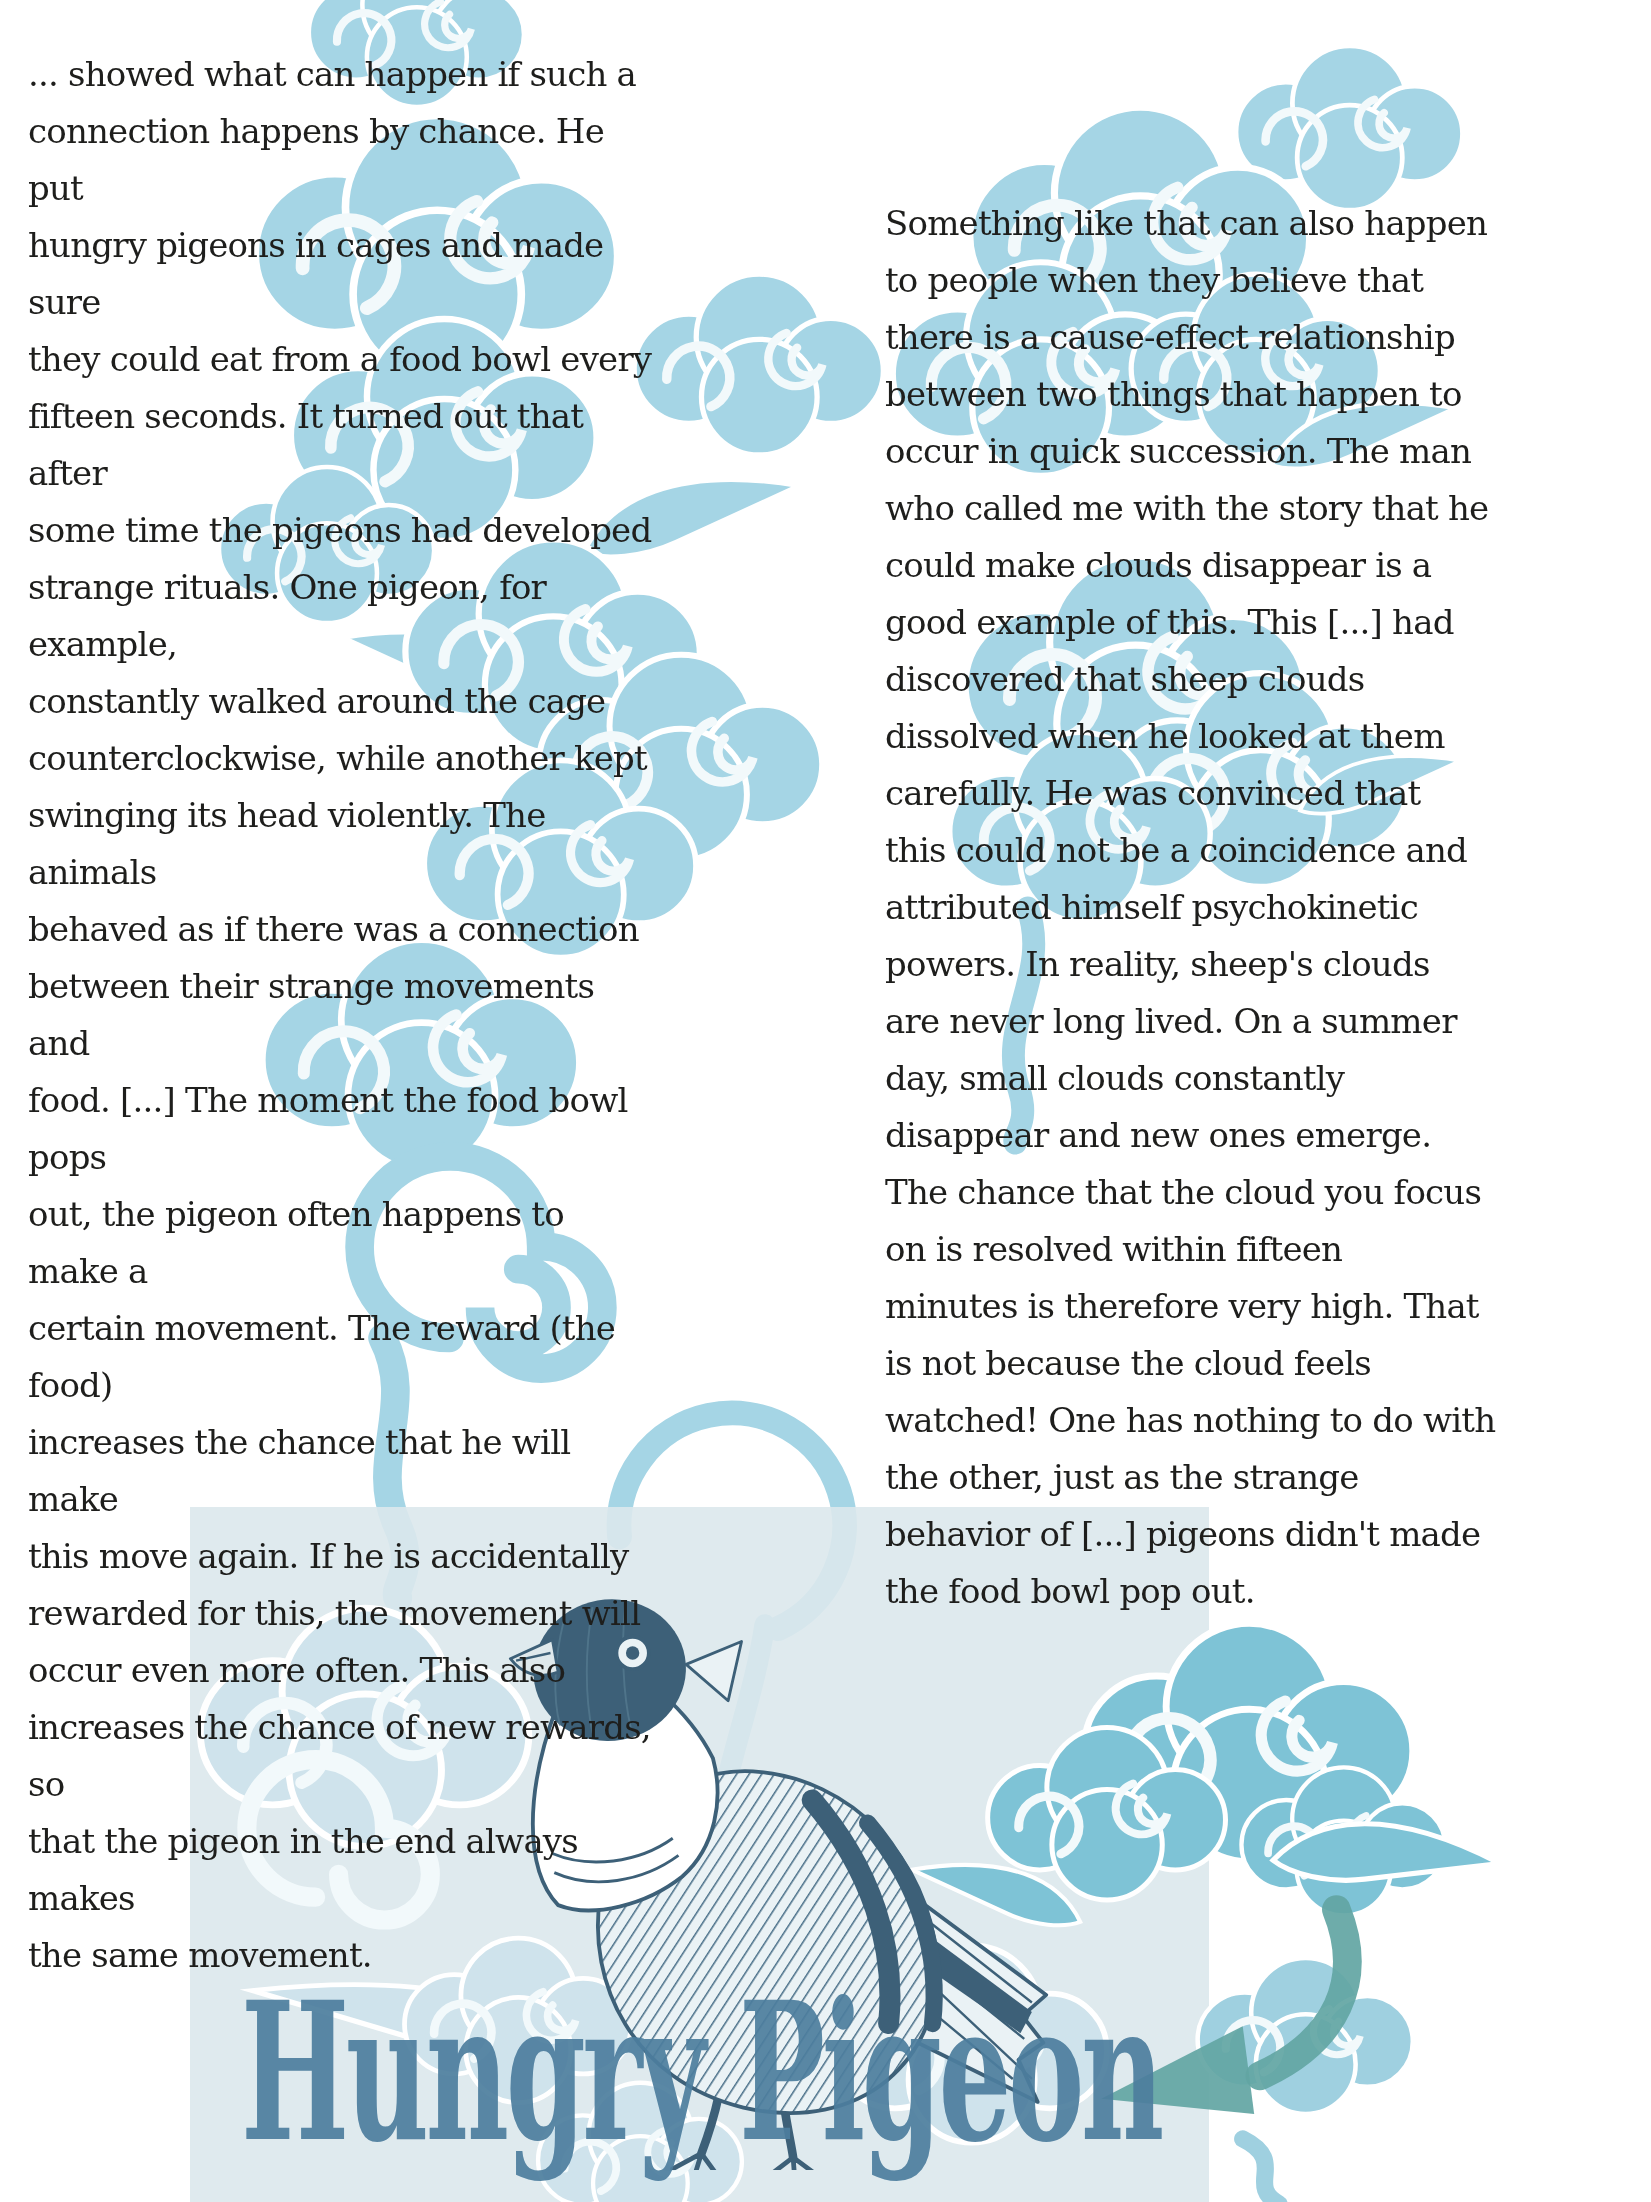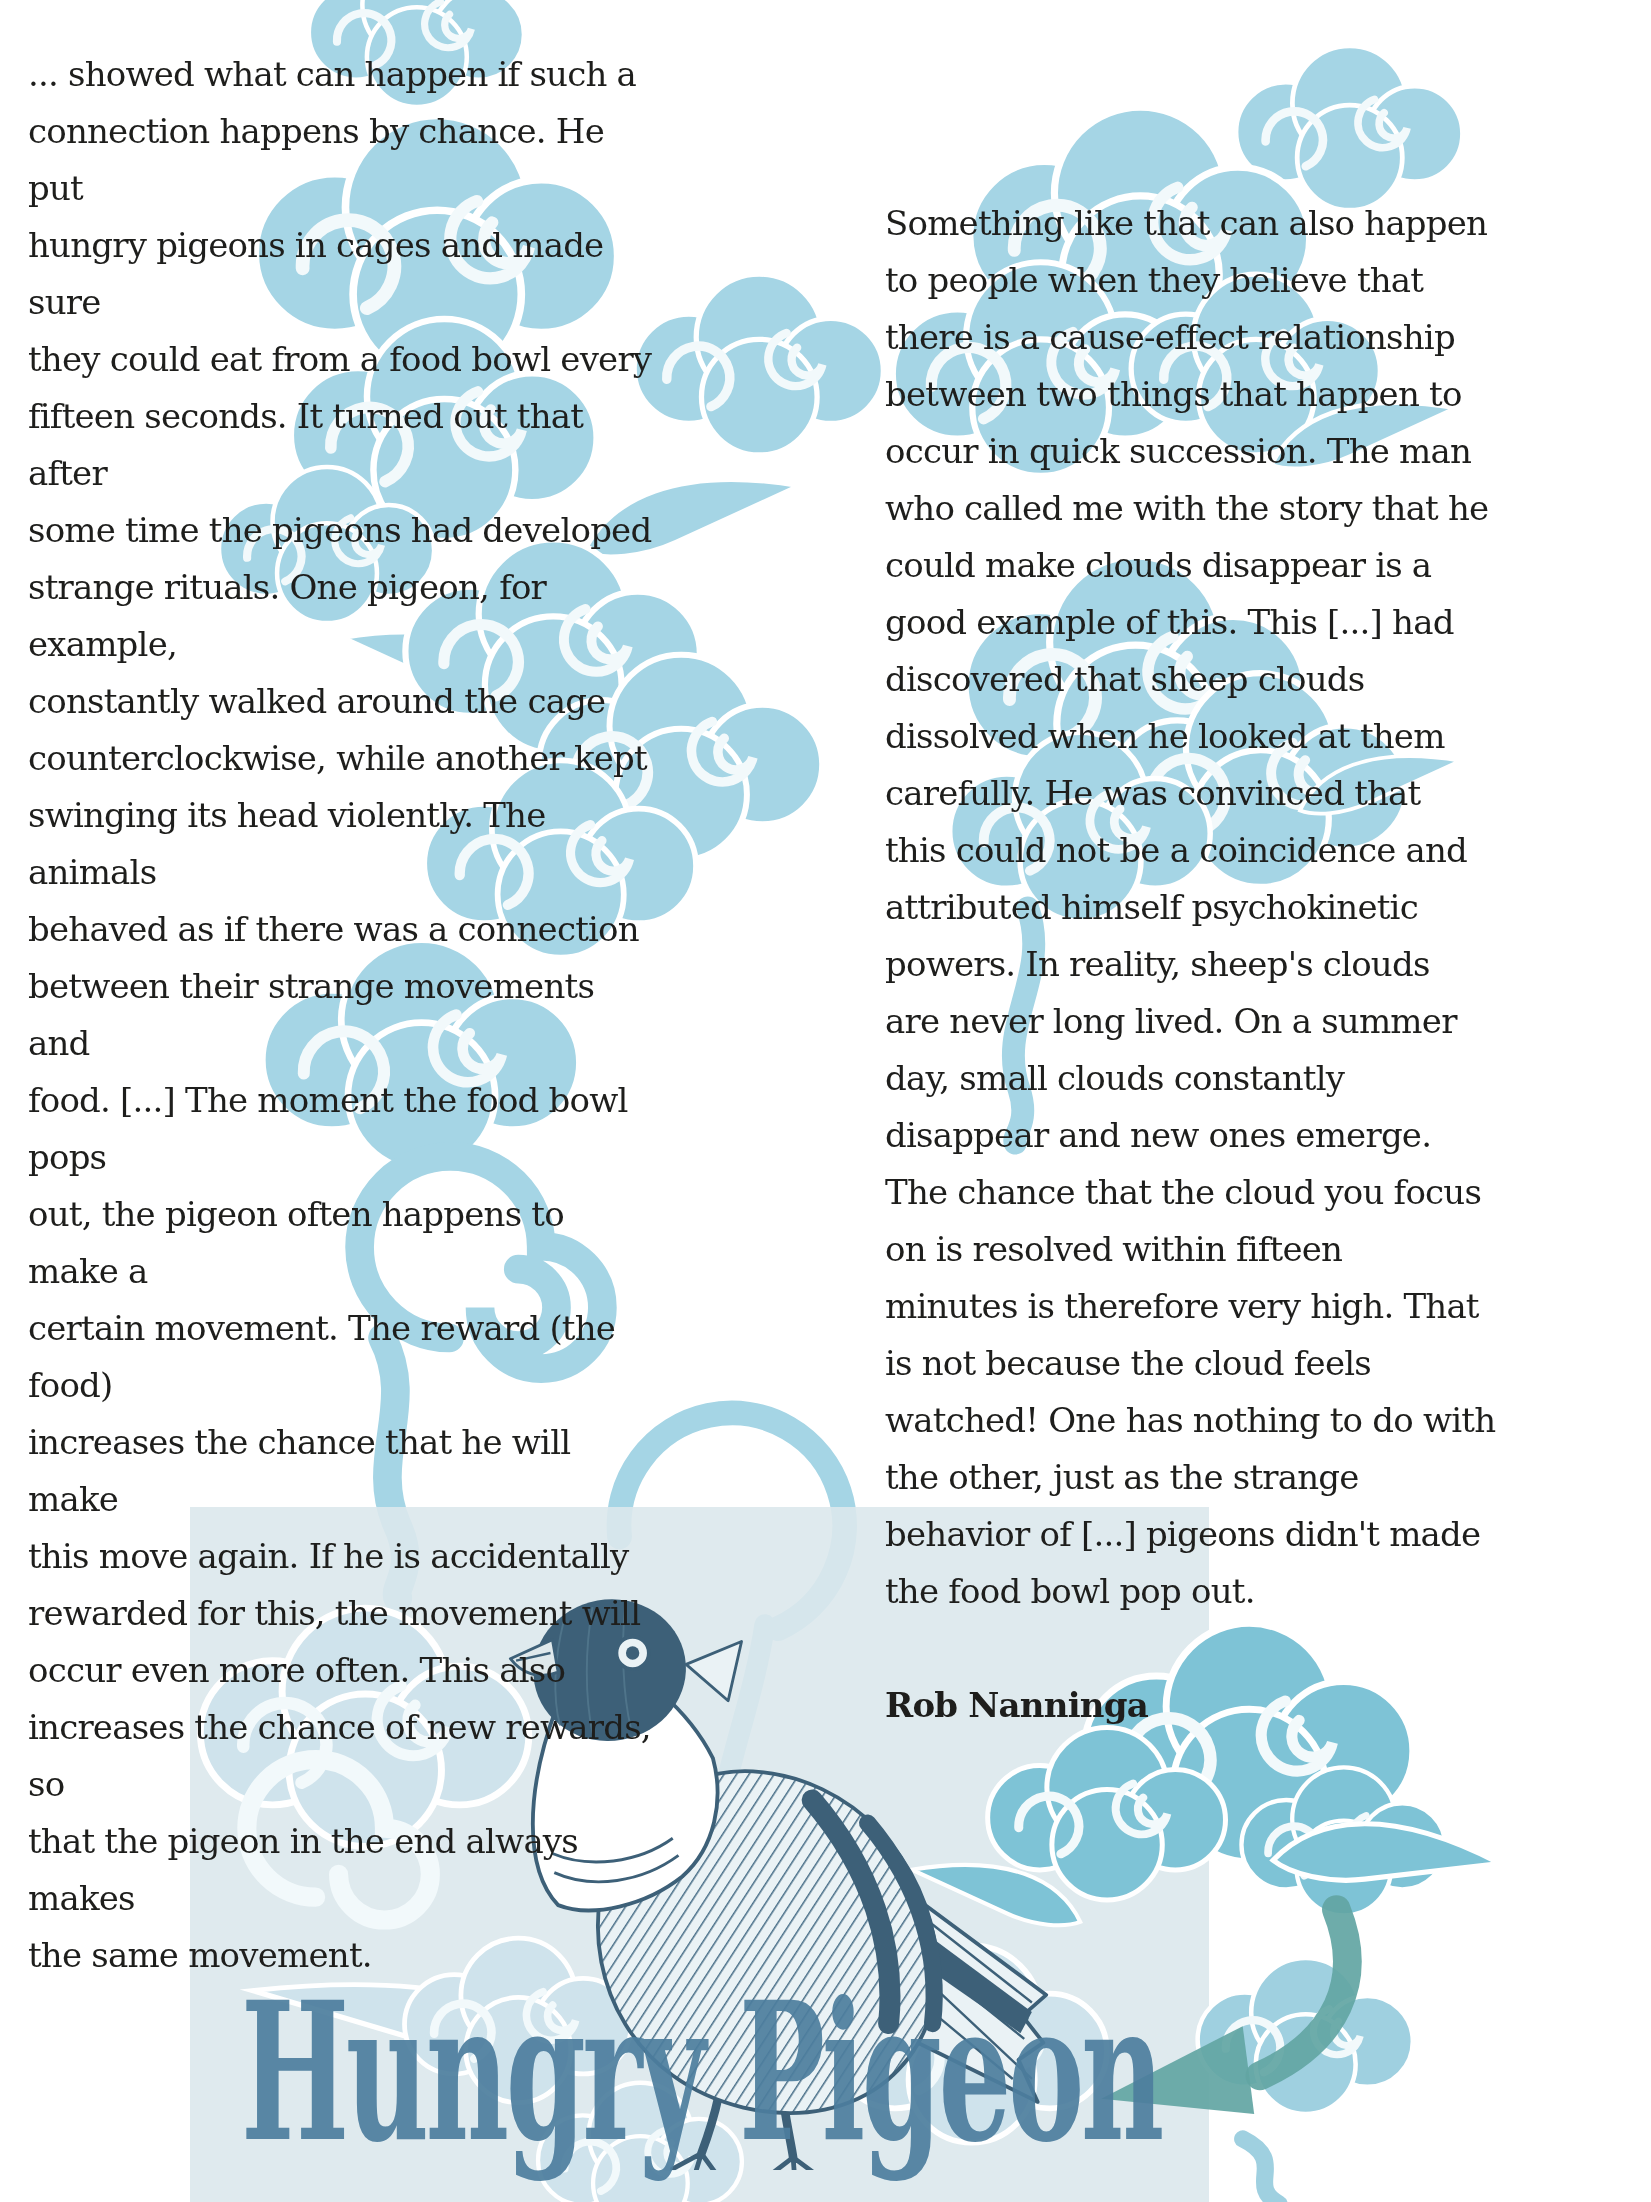--- a/index.html
+++ b/index.html
@@ -251,15 +251,14 @@
 day, small clouds constantly
 disappear and new ones emerge.
 The chance that the cloud you focus
 on is resolved within fifteen
 minutes is therefore very high. That
 is not because the cloud feels
 watched! One has nothing to do with
 the other, just as the strange
 behavior of [...] pigeons didn't made
 the food bowl pop out.</div>
-  <div class="author">Rob Nanninga</div>
 </div>
 
 
 </body></html>

